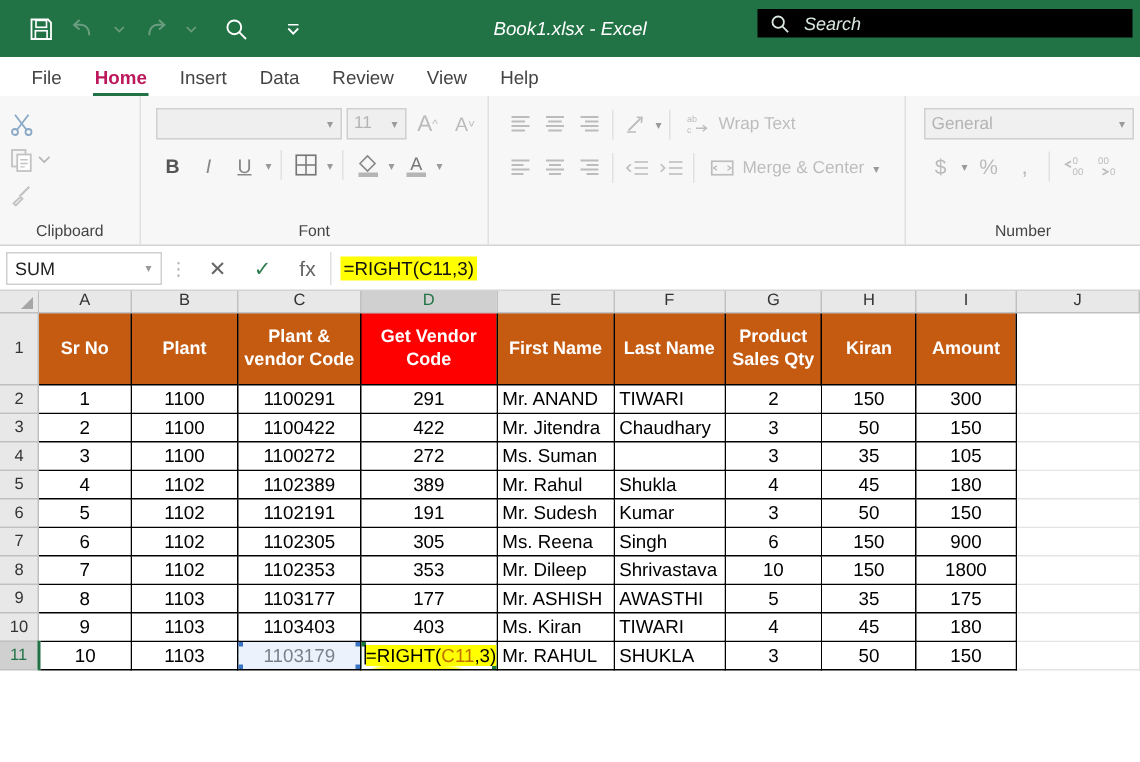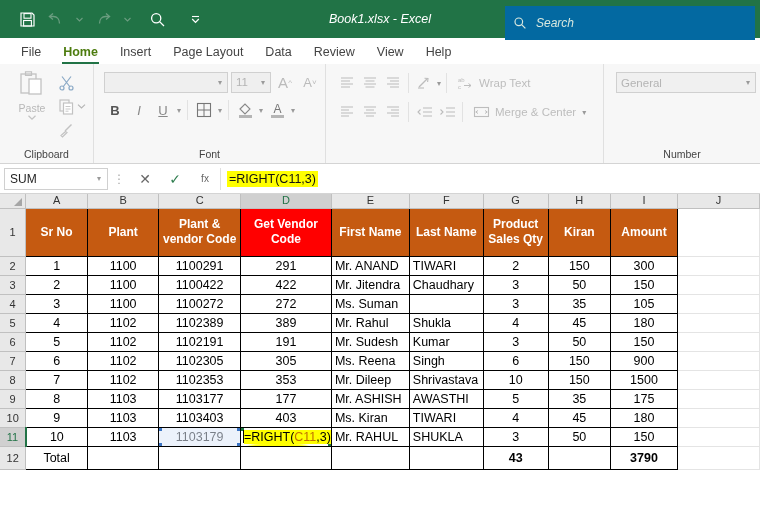--- a/index.html
+++ b/index.html
@@ -31,42 +31,42 @@
     position: absolute;
     left: 0; right: 0;
     text-align: center;
     color: #ffffff;
     font-size: 12.5px;
     pointer-events: none;
   }
   .search-box {
     position: absolute;
     left: 505px; top: 6px;
-    width: 250px; height: 34px;
-    background: #0369a1;
+    width: 250px; height: 19px;
+    background: #000000;
     display: flex; align-items: center;
     padding-left: 8px; gap: 9px;
   }
   .search-box .lbl { color: #d9e8df; font-size: 12px; }
 
   
   .tabsbar {
     height: 26px;
     background: #ffffff;
     display: flex;
     align-items: flex-end;
     padding-left: 10px;
     font-size: 12.5px;
   }
   .tab {
     padding: 3px 11px 5px 11px;
     color: #444444;
     position: relative;
   }
-  .tab.active { color: #4d7c0f; font-weight: bold; }
+  .tab.active { color: #be185d; font-weight: bold; }
   .tab.active::after {
     content: "";
     position: absolute;
     left: 10px; right: 10px; bottom: 0px;
     height: 2.5px; background: #217346;
   }
 
   
   .ribbon {
     height: 100px;
@@ -334,42 +334,30 @@
         <path d="M8.6 8.6L12.4 12.4" stroke="#d9e8df" stroke-width="1.2"></path>
       </svg>
     <span class="lbl">Search</span>
   </div>
 </div>
 
 <div class="tabsbar">
   <div class="tab">File</div>
   <div class="tab active">Home</div>
   <div class="tab">Insert</div>
-  <div class="tab">Page Layout</div>
   <div class="tab">Data</div>
   <div class="tab">Review</div>
   <div class="tab">View</div>
   <div class="tab">Help</div>
 </div>
 
 <div class="ribbon">
 
   <div class="rgroup" style="width:94px">
     <div class="rgroup-body">
-      <div class="clip-paste">
-        <svg class="gi" width="30" height="32" viewBox="0 0 30 32">
-          <rect x="4" y="4" width="15" height="19" fill="none" stroke="#c2c2c2" stroke-width="1.3"></rect>
-          <rect x="8.5" y="1.8" width="6" height="3.6" fill="none" stroke="#c2c2c2" stroke-width="1.2"></rect>
-          <rect x="12" y="9" width="12" height="15" fill="#fff" stroke="#c2c2c2" stroke-width="1.3"></rect>
-        </svg>
-        <span>Paste</span>
-        <svg class="gi" width="10" height="7" viewBox="0 0 10 7">
-            <path d="M1.5 1.8L5 5.2L8.5 1.8" fill="none" stroke="#c2c2c2" stroke-width="1.2"></path>
-          </svg>
-      </div>
       <div class="clip-side">
         <div class="ic">
           <svg class="gi" width="17" height="17" viewBox="0 0 17 17">
               <path d="M4 2.5L12 13M13 2.5L5 13" stroke="#8aa9c6" stroke-width="1.2" fill="none"></path>
               <circle cx="4" cy="14" r="2" fill="none" stroke="#8aa9c6" stroke-width="1.2"></circle>
               <circle cx="13" cy="14" r="2" fill="none" stroke="#8aa9c6" stroke-width="1.2"></circle>
             </svg>
         </div>
         <div class="ic">
           <svg class="gi" width="17" height="17" viewBox="0 0 17 17">
@@ -512,21 +500,21 @@
               <path d="M5 6.5L2.8 8L5 9.5M12 6.5L14.2 8L12 9.5" fill="none" stroke="#bdbdbd" stroke-width="1"></path>
             </svg>
           <span>Merge &amp; Center</span>
           <span class="caret">▾</span>
         </div>
       </div>
     </div>
   </div>
 
   <div class="rgroup" style="width:156px;border-right:none">
-    <div class="rgroup-body" style="">
+    <div class="rgroup-body" style="flex-direction:column">
       <div class="num-row1">
         <div class="combo numfmt">
           <span>General</span>
           <span class="caret">▾</span>
         </div>
       </div>
       <div class="num-row2">
         <div class="ibtn dim" style="font-size:14px">$</div>
         <span class="caret">▾</span>
         <div class="ibtn dim" style="font-size:14px">%</div>
@@ -553,21 +541,21 @@
 </div>
 
 <div class="fbar">
   <div class="namebox">
     <span>SUM</span>
     <span class="caret">▾</span>
   </div>
   <div class="fbar-dots">⋮</div>
   <div class="fbtn">✕</div>
   <div class="fbtn" style="color:#2f7d4f">✓</div>
-  <div class="fbtn" style="font-size:10px">fx</div>
+  <div class="fbtn" style="font-size:14px">fx</div>
   <div class="finput">
     <span class="fhl">=RIGHT(C11,3)</span>
   </div>
 </div>
 
 <div class="gridwrap">
 <table class="sheet">
   <colgroup>
     <col style="width:26px">
         <col style="width:62px">
@@ -692,21 +680,21 @@
   <tr style="height:19px">
     <td class="rowhead">8</td>
     <td class="cell bordered">7</td>
     <td class="cell bordered">1102</td>
     <td class="cell bordered">1102353</td>
     <td class="cell bordered">353</td>
     <td class="cell bordered tleft">Mr. Dileep</td>
     <td class="cell bordered tleft">Shrivastava</td>
     <td class="cell bordered">10</td>
     <td class="cell bordered">150</td>
-    <td class="cell bordered">1500</td>
+    <td class="cell bordered">1800</td>
     <td class="cell empty"></td>
   </tr>
   <tr style="height:19px">
     <td class="rowhead">9</td>
     <td class="cell bordered">8</td>
     <td class="cell bordered">1103</td>
     <td class="cell bordered">1103177</td>
     <td class="cell bordered">177</td>
     <td class="cell bordered tleft">Mr. ASHISH</td>
     <td class="cell bordered tleft">AWASTHI</td>
@@ -749,29 +737,16 @@
       <span class="edit-handle" style="right:-2px;bottom:-2px"></span>
     </td>
     <td class="cell bordered tleft">Mr. RAHUL</td>
     <td class="cell bordered tleft">SHUKLA</td>
     <td class="cell bordered">3</td>
     <td class="cell bordered">50</td>
     <td class="cell bordered">150</td>
     <td class="cell empty"></td>
   </tr>
 
-  <tr style="height:23px">
-    <td class="rowhead">12</td>
-    <td class="cell bordered">Total</td>
-    <td class="cell bordered"></td>
-    <td class="cell bordered"></td>
-    <td class="cell bordered"></td>
-    <td class="cell bordered"></td>
-    <td class="cell bordered"></td>
-    <td class="cell bordered bold">43</td>
-    <td class="cell bordered"></td>
-    <td class="cell bordered bold">3790</td>
-    <td class="cell empty"></td>
-  </tr>
 
 </tbody>
     </table>
 </div>
 
 </body></html>

